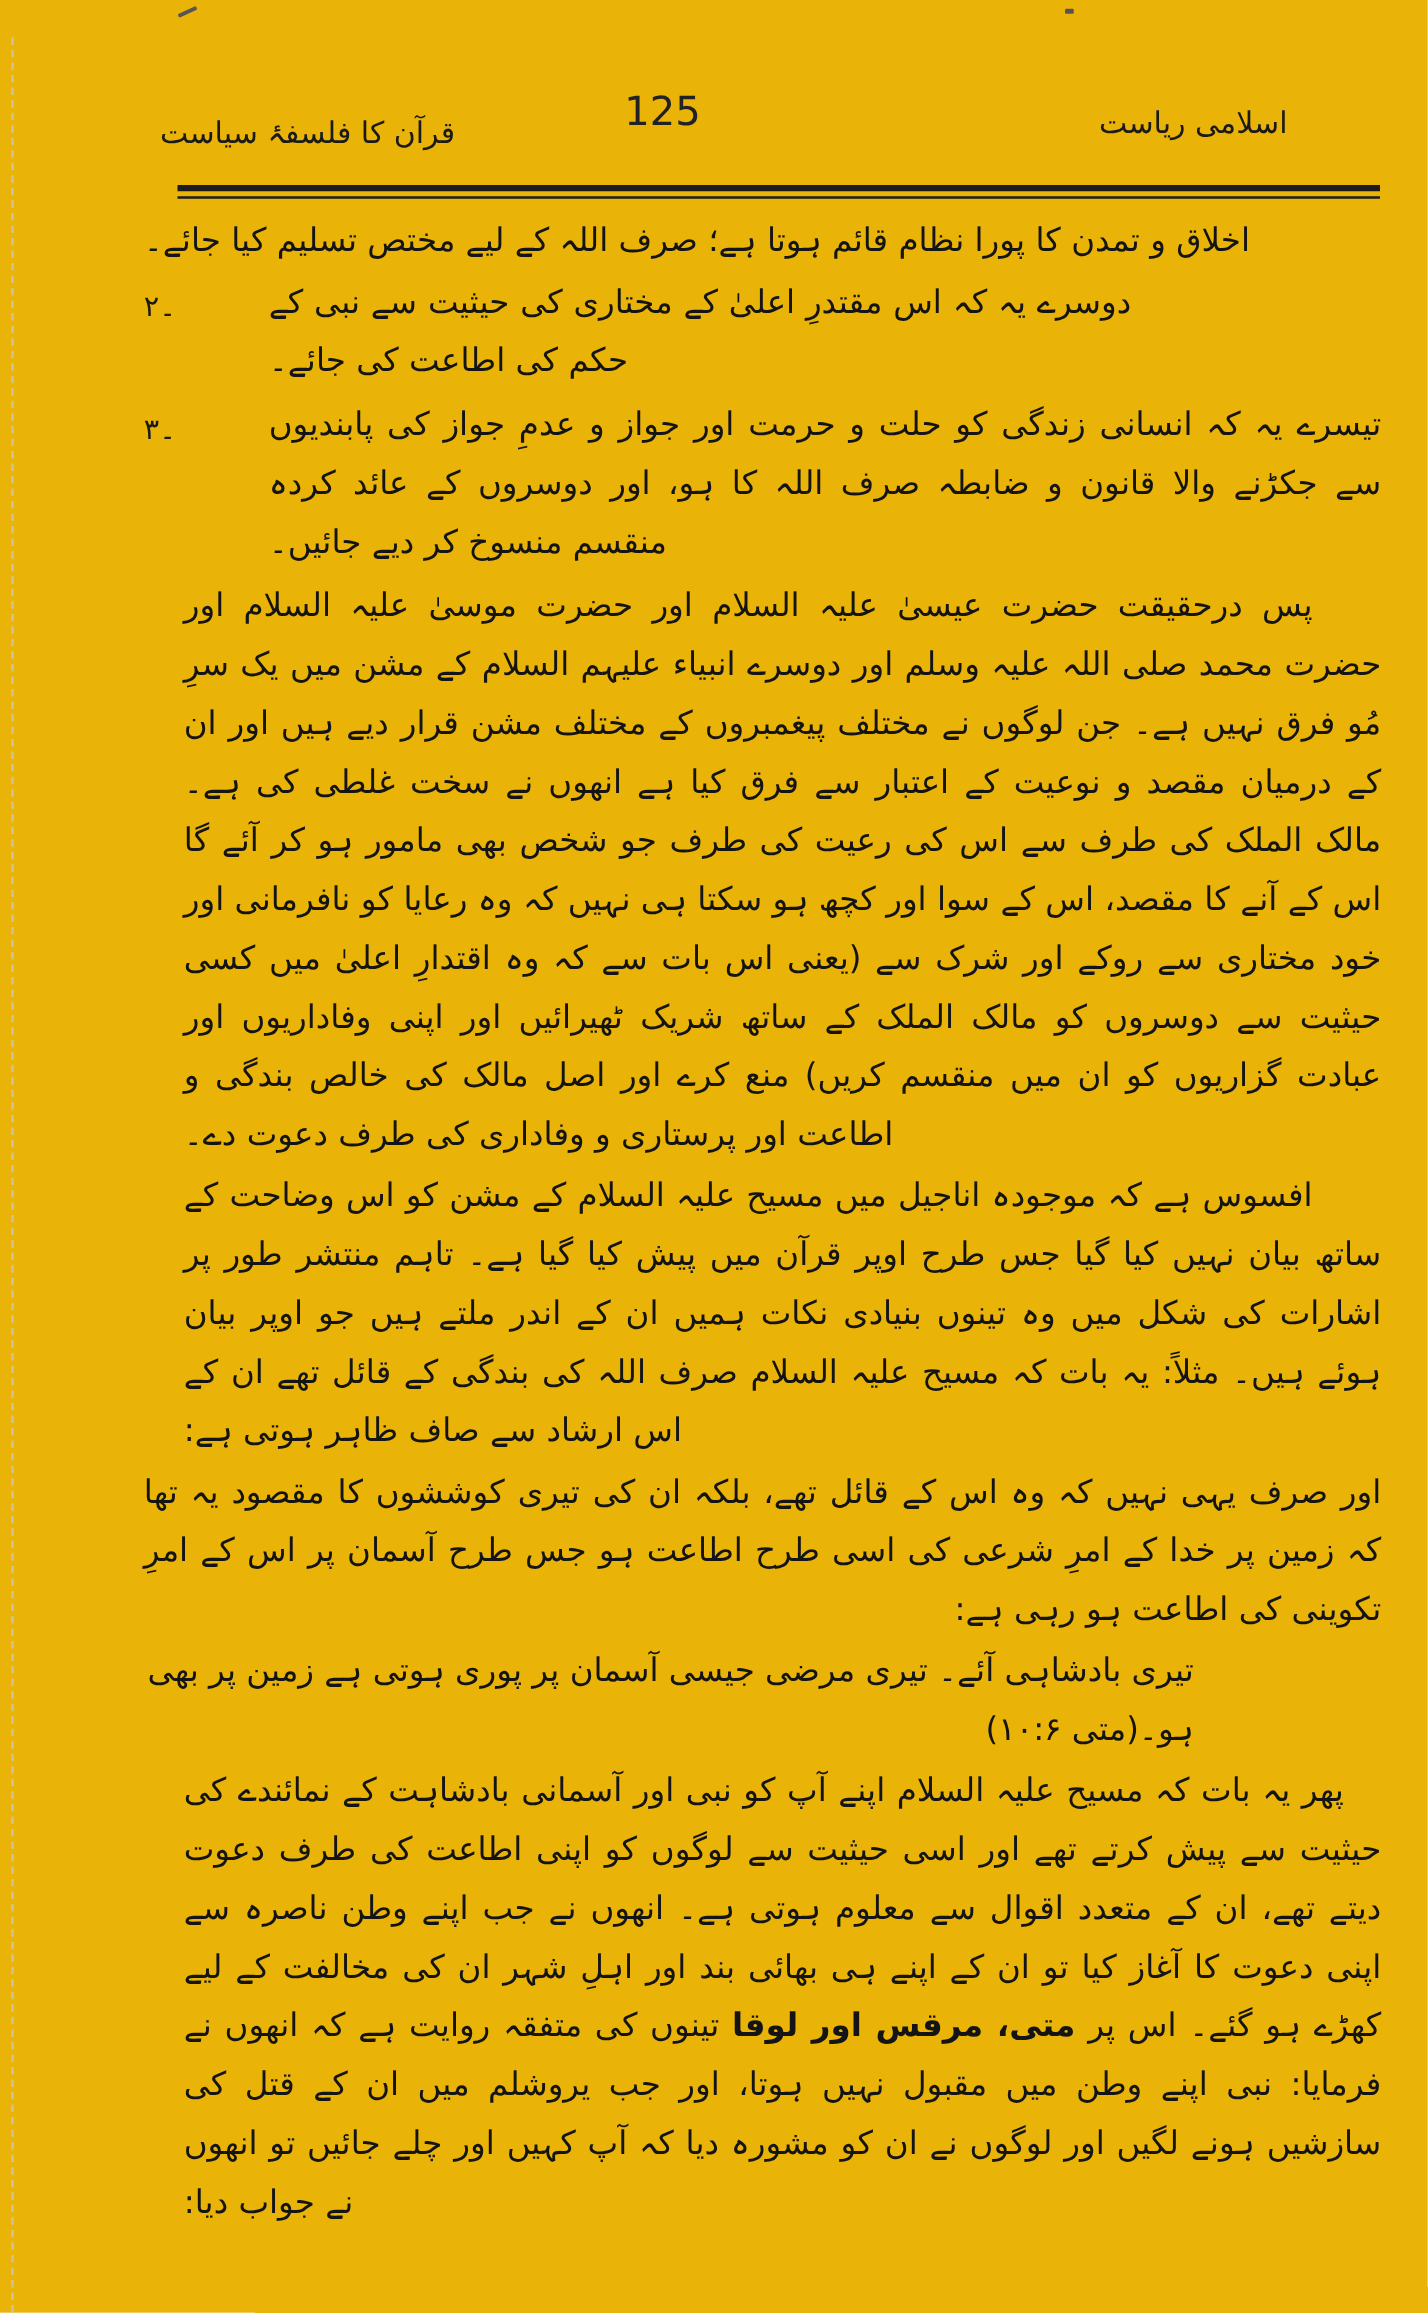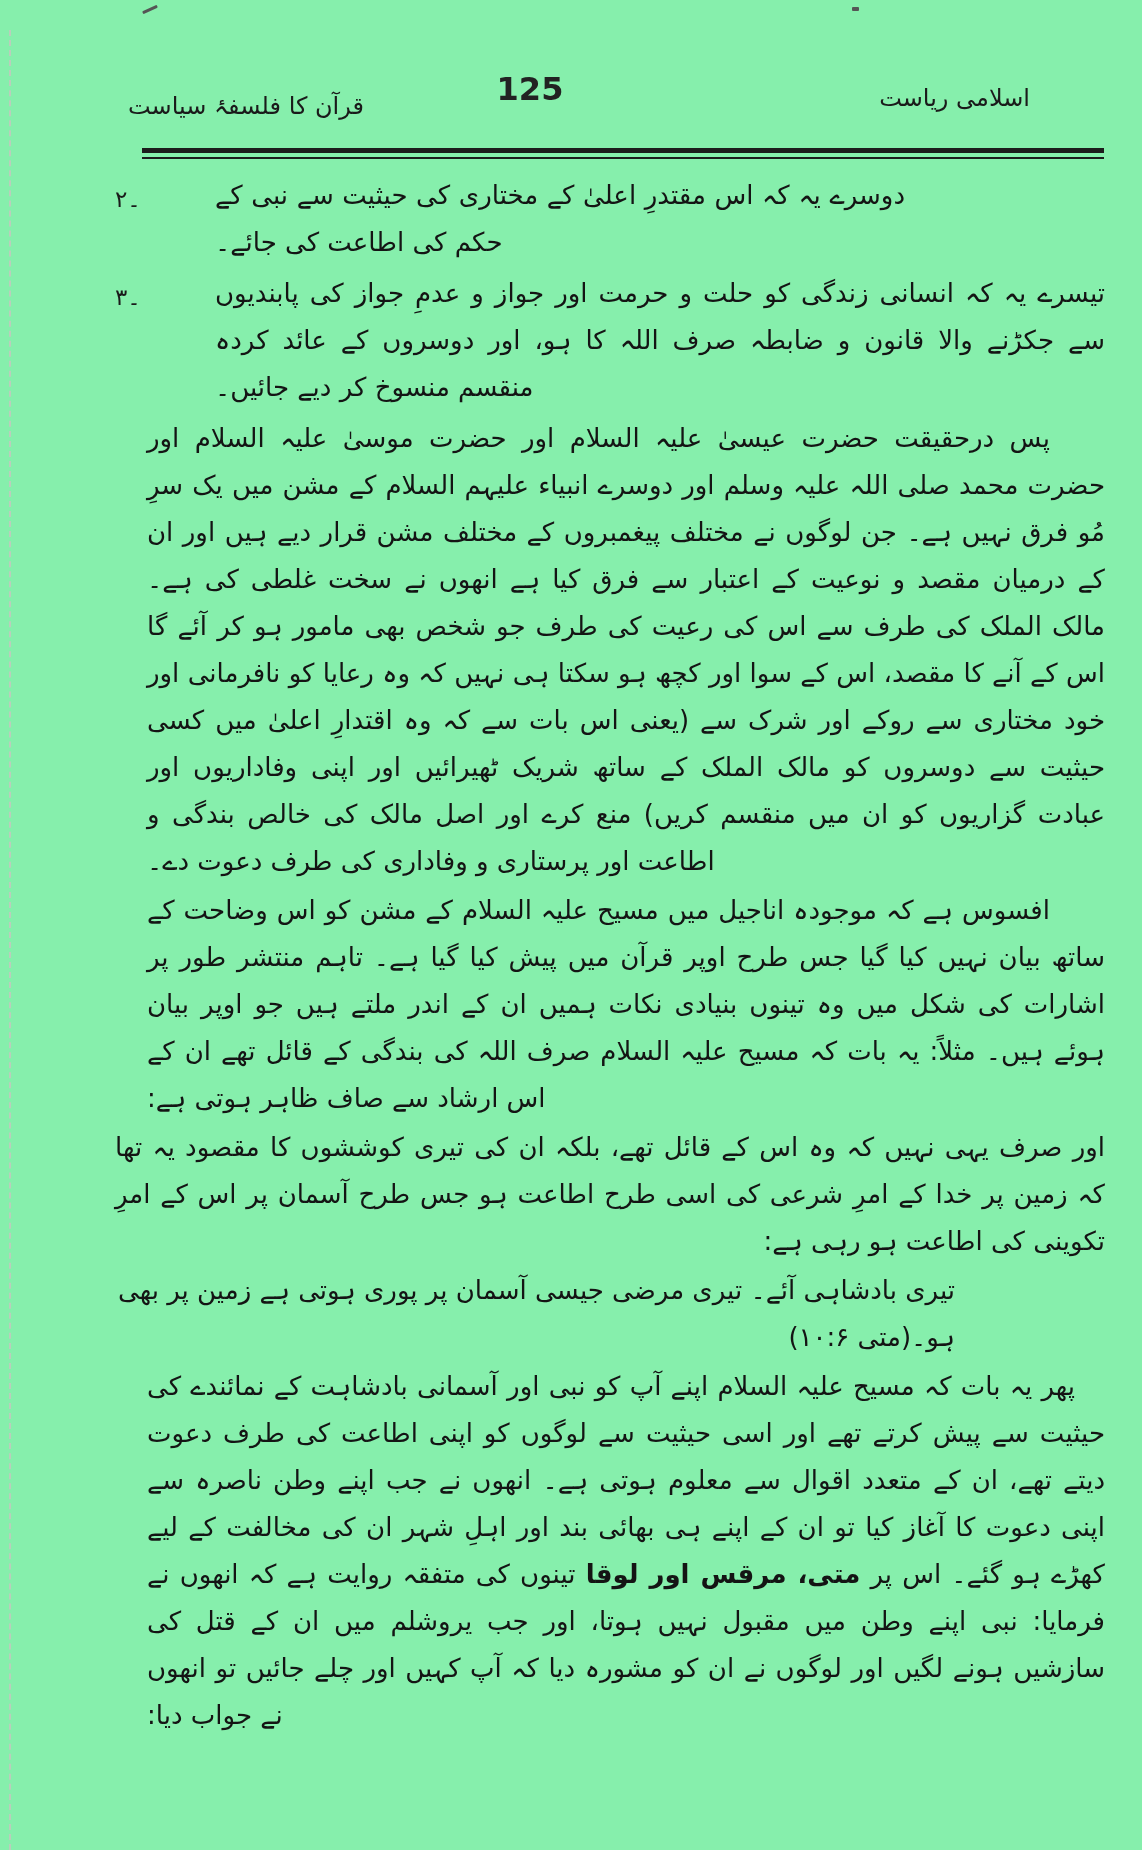--- a/index.html
+++ b/index.html
@@ -4,42 +4,42 @@
 <style>
   html,body{margin:0;padding:0;}
   body{
     width:1142px;height:1850px;overflow:hidden;
     background:#f6f5f2;
     font-family:"DejaVu Sans",sans-serif;
     color:#161616;
   }
   .page{
     position:relative;width:1142px;height:1850px;
-    background:#86efac;
+    background:#eab308;
   }
   
   .binding{
     position:absolute;left:9px;top:30px;bottom:0;width:0;
     border-left:2px dashed #c8c6c0;opacity:.8;
   }
   .speck{position:absolute;background:#555;border-radius:1px;}
   .speck.s1{left:142px;top:8px;width:16px;height:3px;transform:rotate(-25deg);}
   .speck.s2{left:852px;top:7px;width:7px;height:4px;}
 
   .hdr-left{
     position:absolute;left:128px;top:92px;
     font-size:24px;direction:rtl;letter-spacing:0;color:#1a1a1a;
   }
   .hdr-right{
     position:absolute;right:112px;top:84px;
     font-size:24px;direction:rtl;color:#1a1a1a;
   }
   .pageno{
     position:absolute;left:530px;top:70px;transform:translateX(-50%);
-    font-size:32px;font-family:"DejaVu Sans",sans-serif;color:#222;font-weight:bold;
+    font-size:32px;font-family:"DejaVu Sans",sans-serif;color:#222;
   }
   .rule{
     position:absolute;left:142px;right:38px;top:148px;
     height:4px;
     border-top:5px solid #1c1c1c;
     border-bottom:2px solid #1c1c1c;
   }
 
   .body{
     position:absolute;top:170px;left:115px;right:37px;
@@ -87,20 +87,21 @@
   <div class="speck s1"></div>
   <div class="speck s2"></div>
 
   <div class="hdr-left">قرآن کا فلسفۂ سیاست</div>
   <div class="pageno">125</div>
   <div class="hdr-right">اسلامی ریاست</div>
   <div class="rule"></div>
 
   <div class="body">
 
+    <p class="cont">اخلاق و تمدن کا پورا نظام قائم ہوتا ہے؛ صرف اللہ کے لیے مختص تسلیم کیا جائے۔</p>
 
     <div class="item">
       <span class="item-num">۲۔</span>
       <span class="item-text short">دوسرے یہ کہ اس مقتدرِ اعلیٰ کے مختاری کی حیثیت سے نبی کے حکم کی اطاعت کی جائے۔</span>
     </div>
 
     <div class="item">
       <span class="item-num">۳۔</span>
       <span class="item-text">تیسرے یہ کہ انسانی زندگی کو حلت و حرمت اور جواز و عدمِ جواز کی پابندیوں سے جکڑنے والا قانون و ضابطہ صرف اللہ کا ہو، اور دوسروں کے عائد کردہ منقسم منسوخ کر دیے جائیں۔</span>
     </div>

